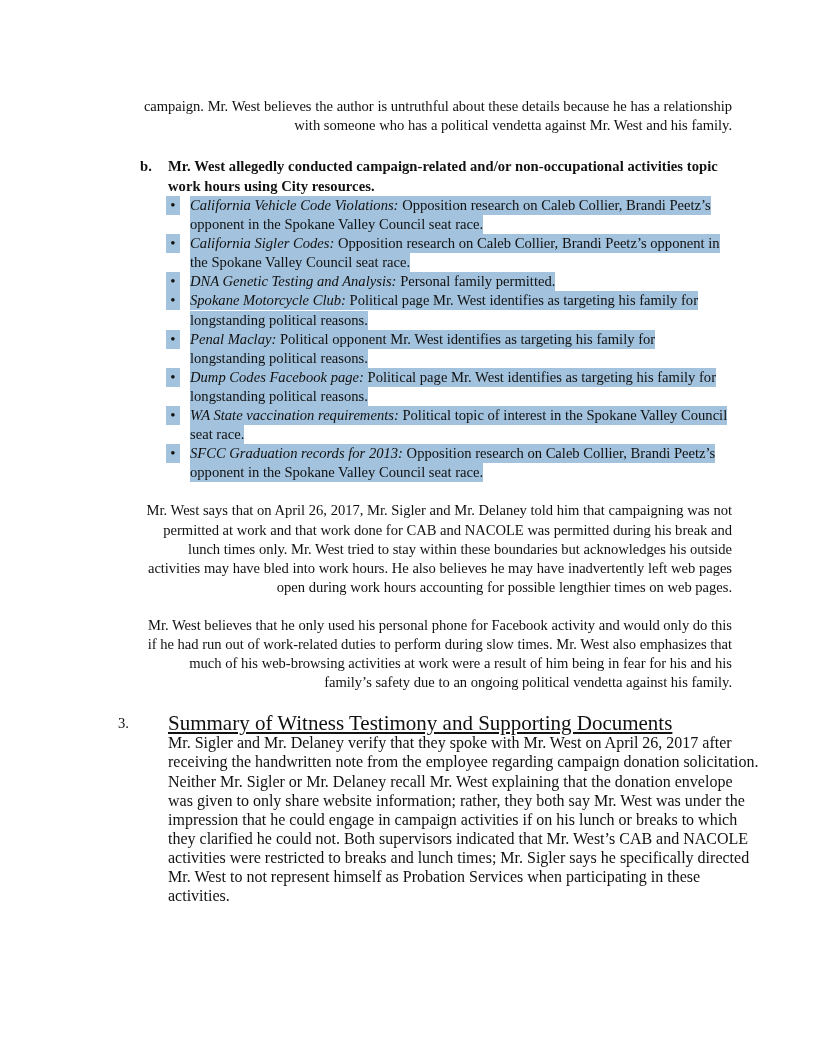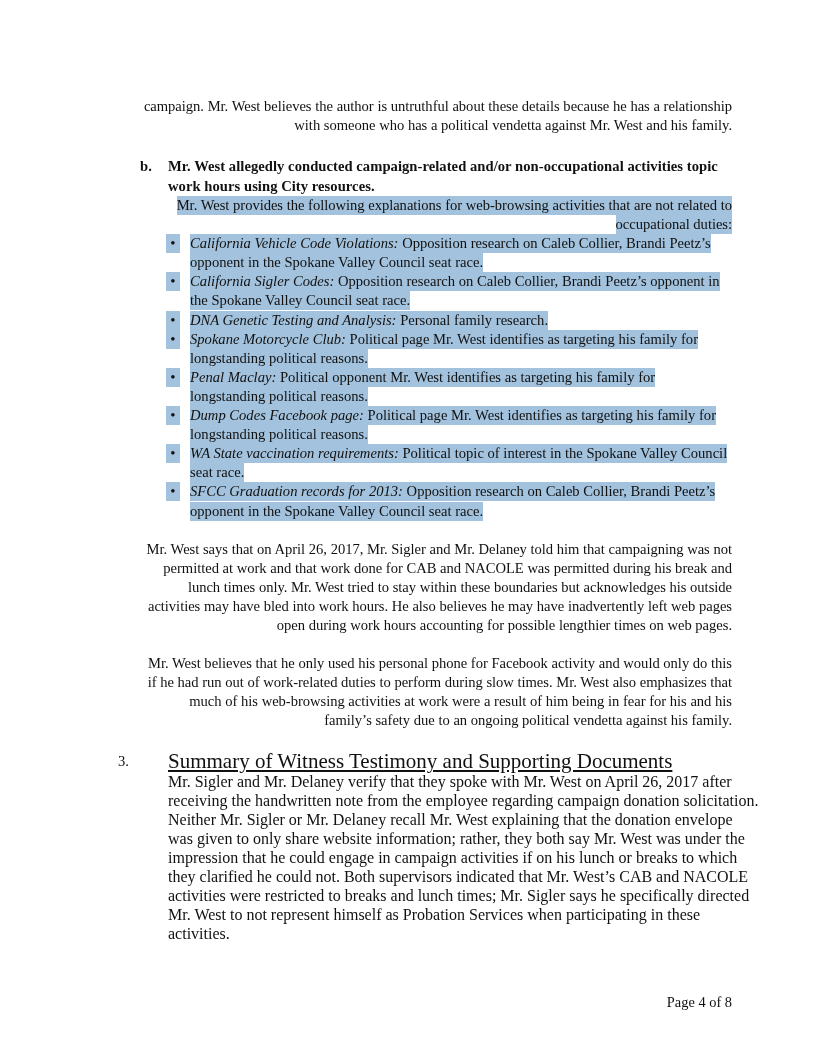--- a/index.html
+++ b/index.html
@@ -149,34 +149,33 @@
 
     <p class="para">campaign.  Mr. West believes the author is untruthful about these details because he has a relationship with someone who has a political vendetta against Mr. West and his family.</p>
 
     <div class="gap-lg"></div>
 
     <div class="lettered">
       <span class="marker">b.</span>
       <span class="htext">Mr. West allegedly conducted campaign-related and/or non-occupational activities topic work hours using City resources.</span>
     </div>
 
-    <p class="para"><span class="hl">Mr. West provides the following explanations for web-browsing activities that are not related to occupational duties:</span></p>
 
     <ul class="bullets">
       <li>
         <span class="dot">•</span>
         <span class="body"><span class="hl"><span class="lead">California Vehicle Code Violations:</span><span> Opposition research on Caleb Collier, Brandi Peetz’s opponent in the Spokane Valley Council seat race.</span></span></span>
       </li>
       <li>
         <span class="dot">•</span>
         <span class="body"><span class="hl"><span class="lead">California Sigler Codes:</span><span>  Opposition research on Caleb Collier, Brandi Peetz’s opponent in the Spokane Valley Council seat race.</span></span></span>
       </li>
       <li>
         <span class="dot">•</span>
-        <span class="body"><span class="hl"><span class="lead">DNA Genetic Testing and Analysis:</span><span> Personal family research.</span></span></span>
+        <span class="body"><span class="hl"><span class="lead">DNA Genetic Testing and Analysis:</span><span> Personal family permitted.</span></span></span>
       </li>
       <li>
         <span class="dot">•</span>
         <span class="body"><span class="hl"><span class="lead">Spokane Motorcycle Club:</span><span>  Political page Mr. West identifies as targeting his family for longstanding political reasons.</span></span></span>
       </li>
       <li>
         <span class="dot">•</span>
         <span class="body"><span class="hl"><span class="lead">Penal Maclay:</span><span> Political opponent Mr. West identifies as targeting his family for longstanding political reasons.</span></span></span>
       </li>
       <li>
@@ -204,17 +203,14 @@
     <div class="gap-lg"></div>
 
     <div class="numbered">
       <span class="marker">3.</span>
       <span class="title">Summary of Witness Testimony and Supporting Documents</span>
       <span class="ntext">Mr. Sigler and Mr. Delaney verify that they spoke with Mr. West on April 26, 2017 after receiving the handwritten note from the employee regarding campaign donation solicitation.  Neither Mr. Sigler or Mr. Delaney recall Mr. West explaining that the donation envelope was given to only share website information; rather, they both say Mr. West was under the impression that he could engage in campaign activities if on his lunch or breaks to which they clarified he could not.  Both supervisors indicated that Mr. West’s CAB and NACOLE activities were restricted to breaks and lunch times; Mr. Sigler says he specifically directed Mr. West to not represent himself as Probation Services when participating in these activities.</span>
     </div>
 
   </div>
 
-  <div class="footer">
-    <span>Page 4 of 8</span>
-  </div>
 
 </div>
 
 </body></html>

